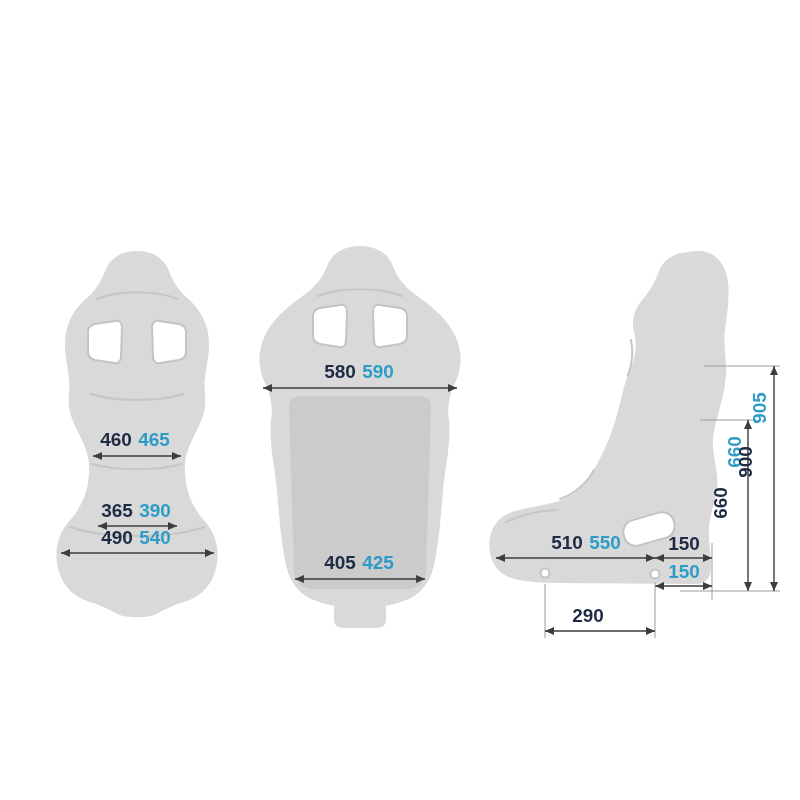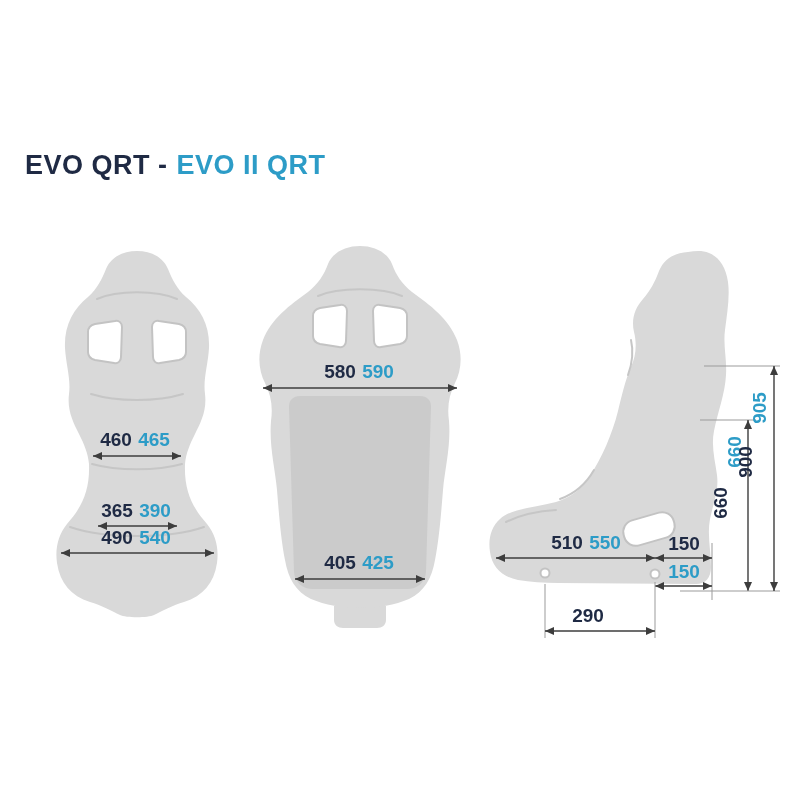--- a/index.html
+++ b/index.html
@@ -17,23 +17,20 @@
   .hole{fill:#ffffff;stroke:#c3c3c3;stroke-width:2;}
   .seam{fill:none;stroke:#c6c6c6;stroke-width:2;stroke-linecap:round;}
   .dim{stroke:#3d3d3d;stroke-width:1.4;fill:none;}
   .ext{stroke:#9b9b9b;stroke-width:1;fill:none;}
 </style>
 </head>
 <body>
 
 <div class="canvas">
 
-  <div class="title">
-    <span class="t-dark">EVO QRT -</span><span class="t-blue">EVO II QRT</span>
-  </div>
 
   <svg width="800" height="800" viewBox="0 0 800 800">
     <defs>
       <marker id="aS" markerWidth="9" markerHeight="8" refX="0" refY="4" orient="auto" markerUnits="userSpaceOnUse">
         <path d="M9,0 L0,4 L9,8 Z" fill="#3d3d3d"></path>
       </marker>
       <marker id="aE" markerWidth="9" markerHeight="8" refX="9" refY="4" orient="auto" markerUnits="userSpaceOnUse">
         <path d="M0,0 L9,4 L0,8 Z" fill="#3d3d3d"></path>
       </marker>
     </defs>

